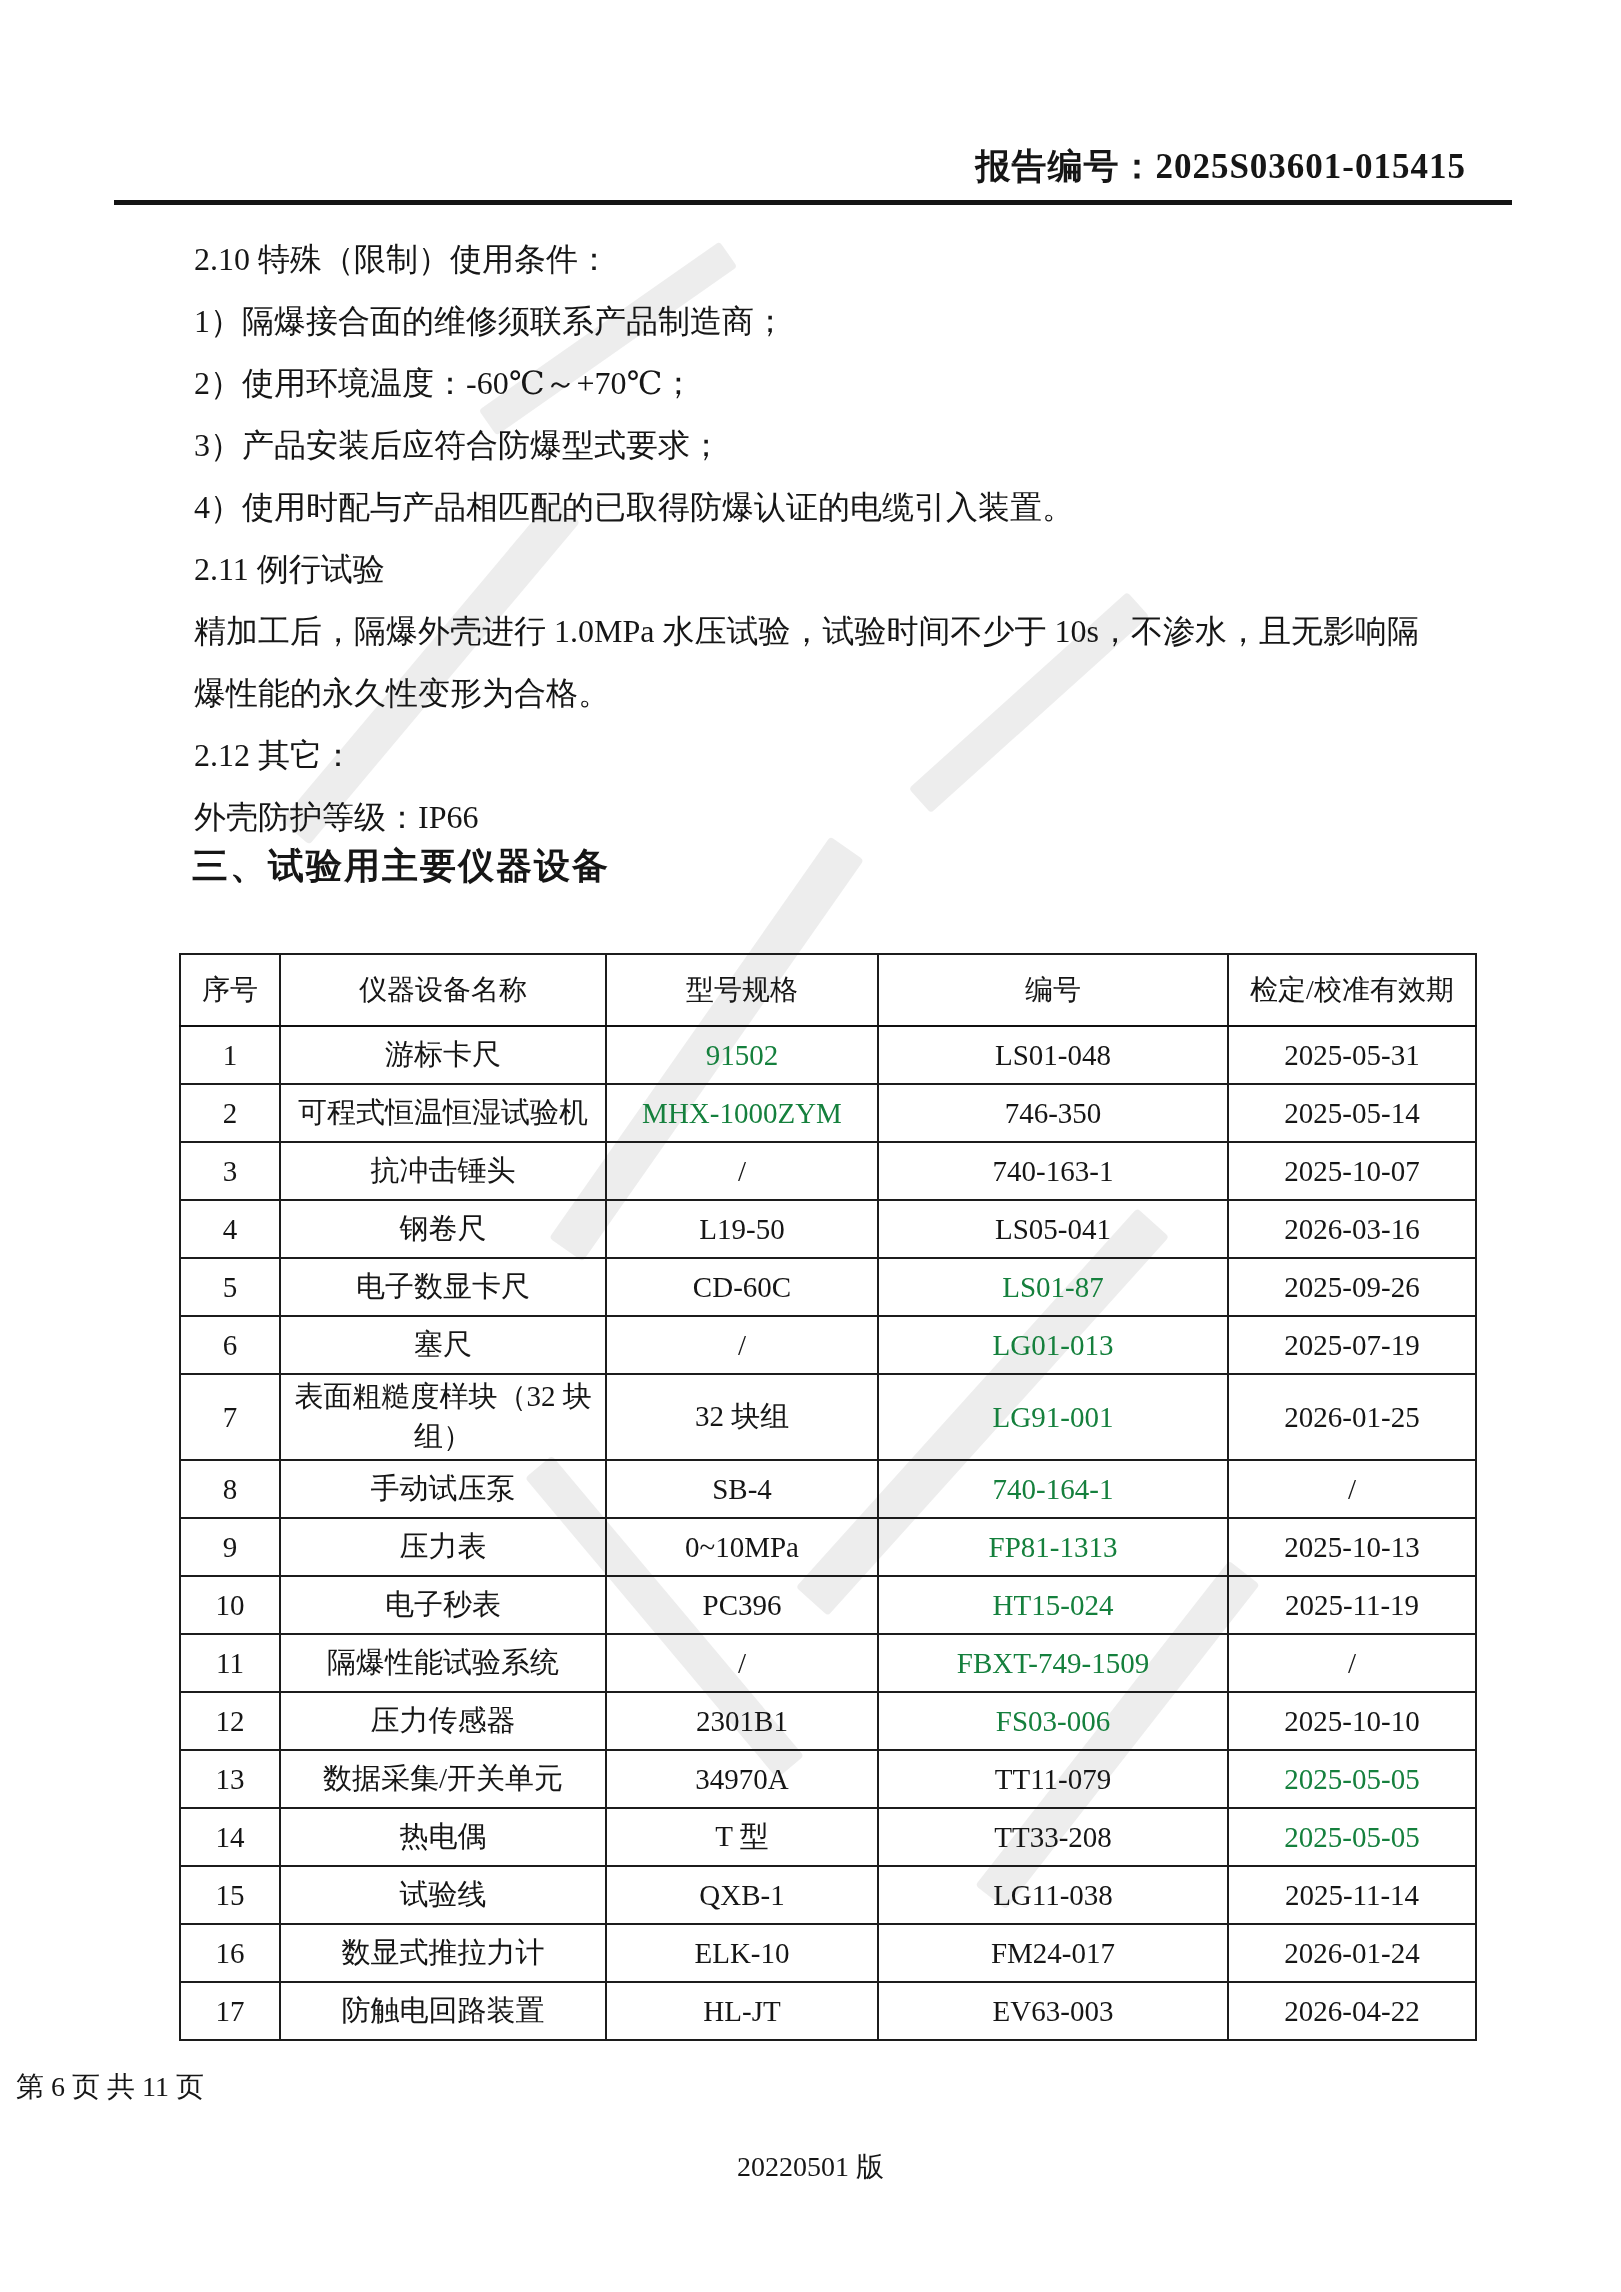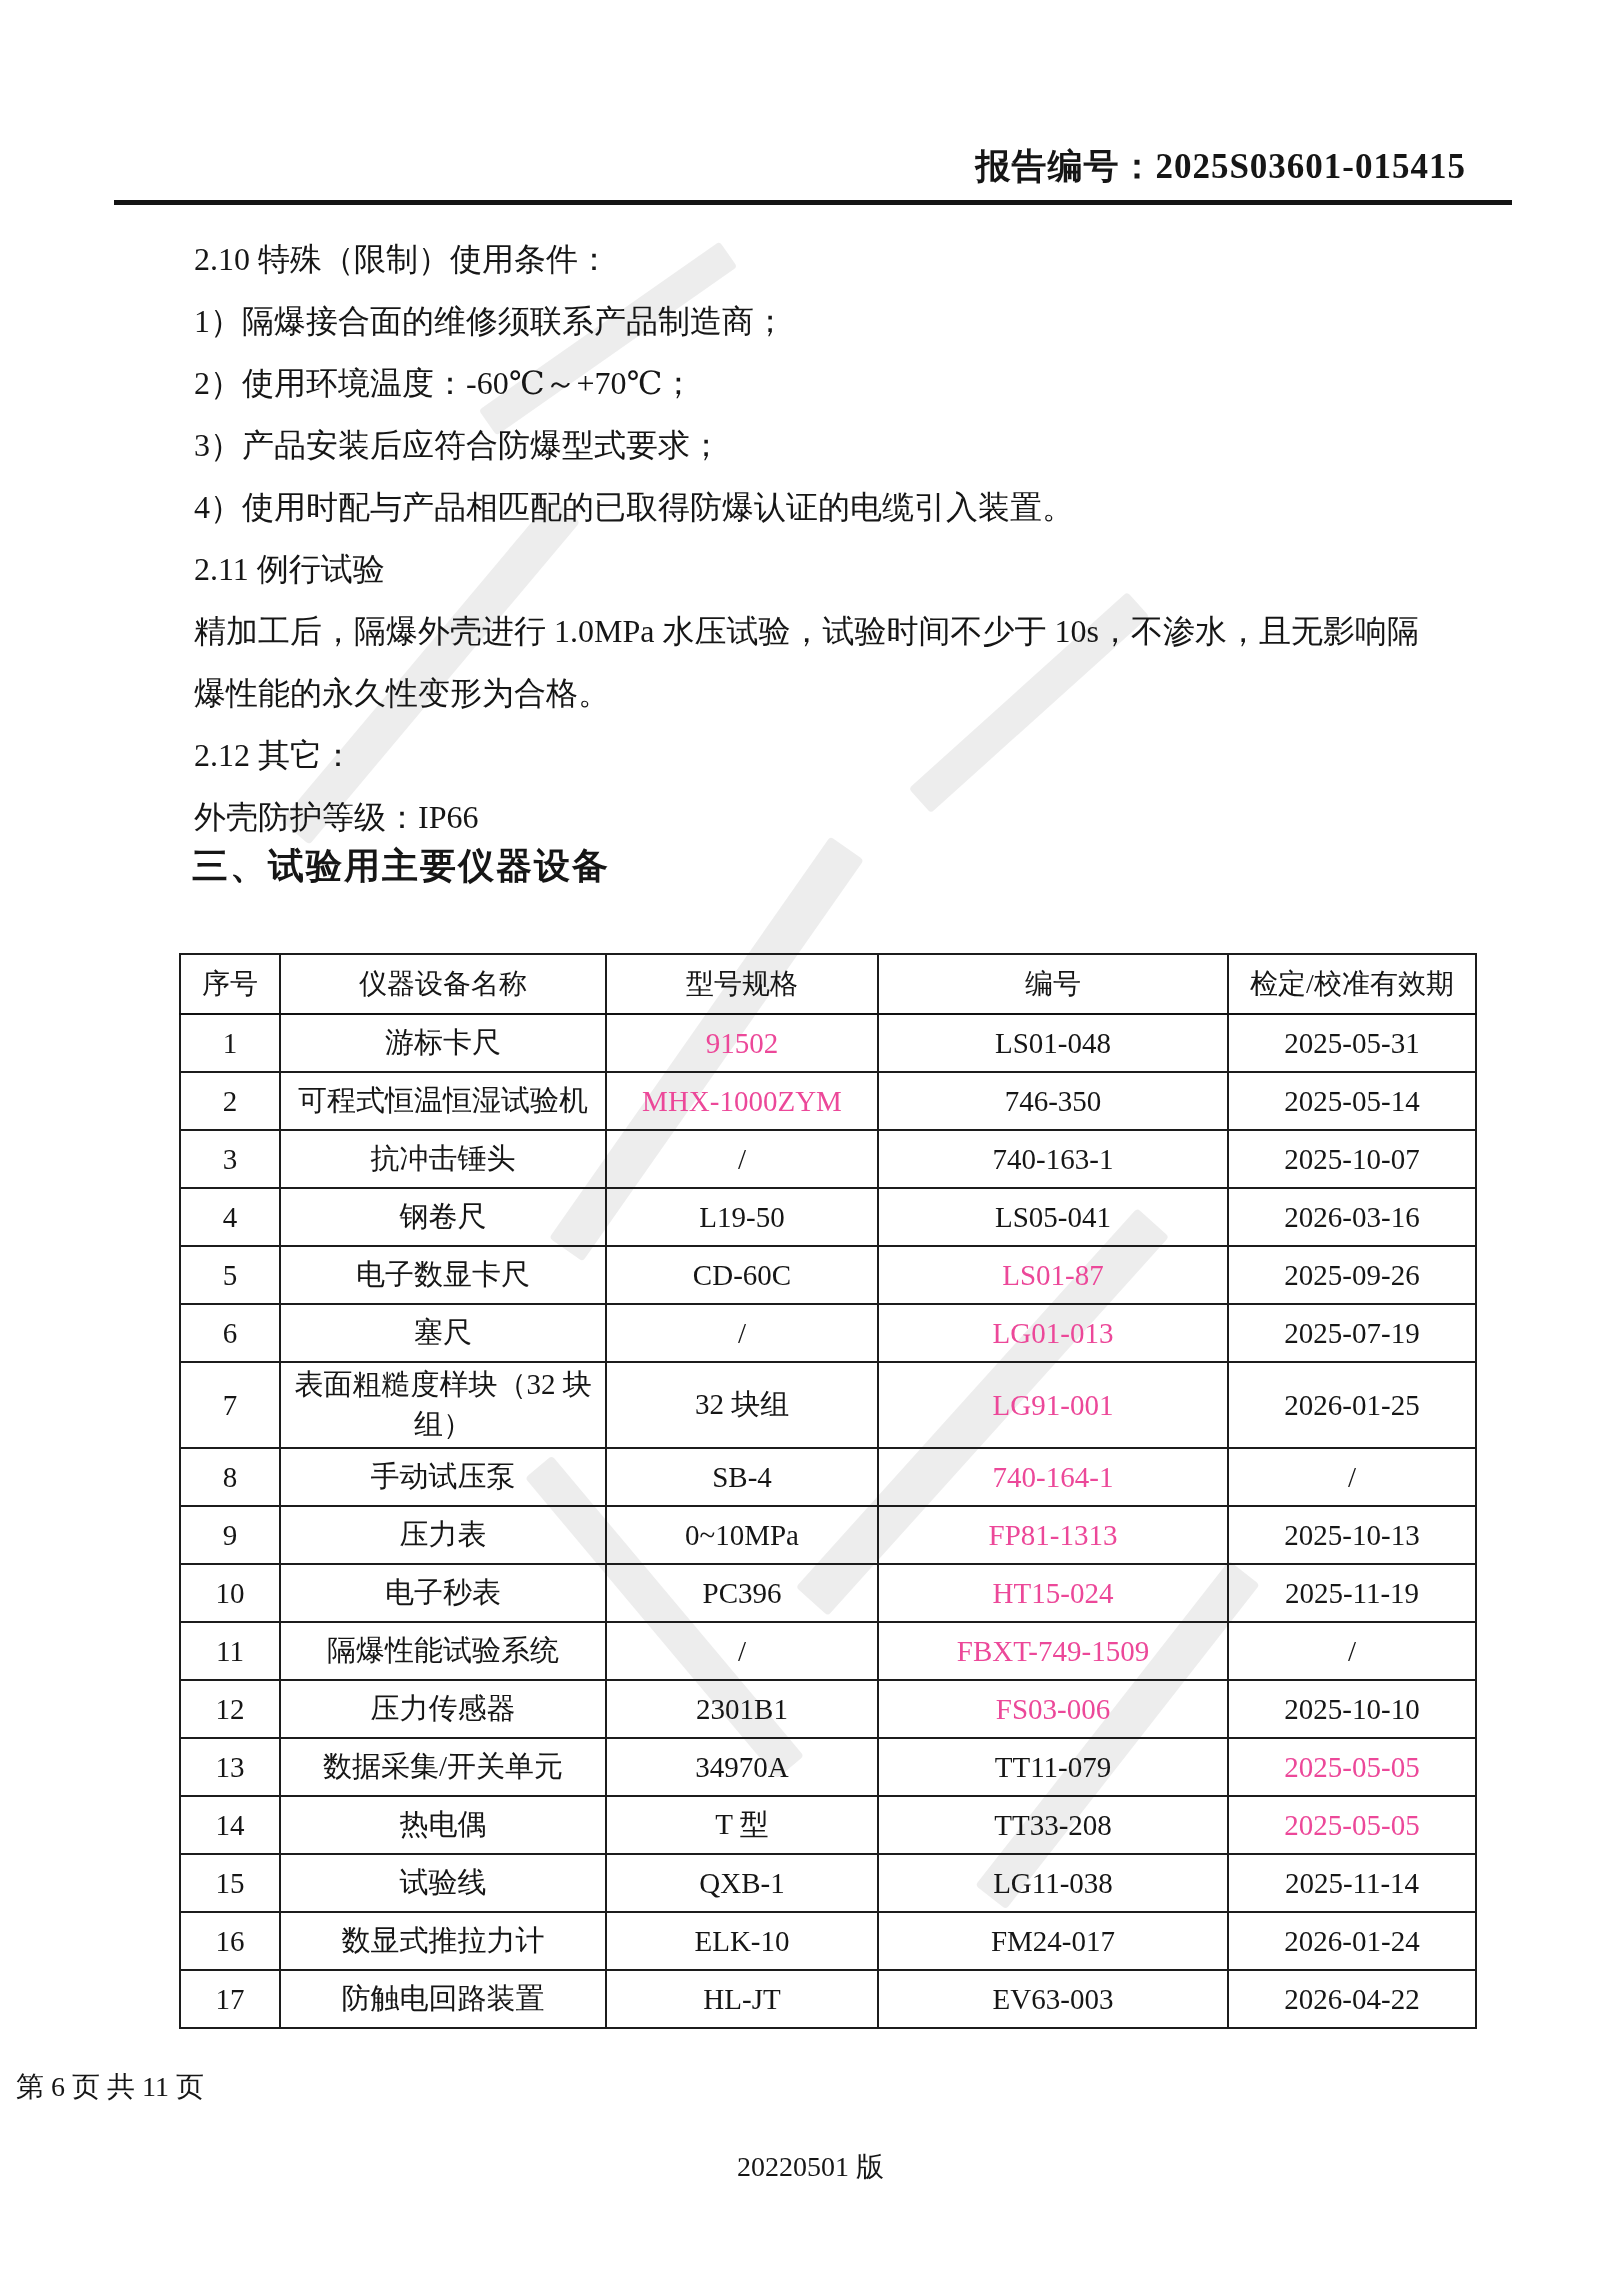--- a/index.html
+++ b/index.html
@@ -11,24 +11,24 @@
                  letter-spacing:1px;white-space:nowrap;z-index:1;}
   .header-rule{position:absolute;left:114px;top:200px;width:1398px;height:4.9px;background:#141414;z-index:1;}
   .body-text{position:absolute;left:194px;top:228px;width:1343px;font-size:32px;z-index:1;}
   .bline{height:62px;line-height:62px;white-space:nowrap;}
   .table-title{position:absolute;left:192px;top:842px;margin:0;font-size:36px;font-weight:bold;
                font-family:"Liberation Sans","DejaVu Sans",sans-serif;letter-spacing:2px;z-index:1;}
   table.inst{position:absolute;left:179px;top:953px;width:1296px;border-collapse:collapse;
              table-layout:fixed;font-size:29px;z-index:1;border:2.9px solid #101010;}
   table.inst th,table.inst td{border:2px solid #1c1c1c;text-align:center;vertical-align:middle;
              padding:2px 5.9px;font-weight:normal;overflow:hidden;}
-  table.inst thead tr{height:60px;margin-top:12px;}
+  table.inst thead tr{height:72px;margin-top:12px;}
   table.inst thead th{border-bottom:2.9px solid #101010;font-size:28px;}
   table.inst tbody tr{height:58px;}
-  td.faded{color:#ec4899;}
+  td.faded{color:#15803d;}
   .c1{width:100px}.c2{width:326px}.c3{width:272px}.c4{width:350px}.c5{width:248px}
   .footer-page{position:absolute;left:16px;top:2068px;width:100%;font-size:28px;z-index:1;}
   .footer-ver{position:absolute;left:0;top:2129px;width:100%;text-align:center;font-size:28px;z-index:1;margin-top:19px;}
 </style>
 </head>
 <body>
 
 <div class="page">
 
   <div>

